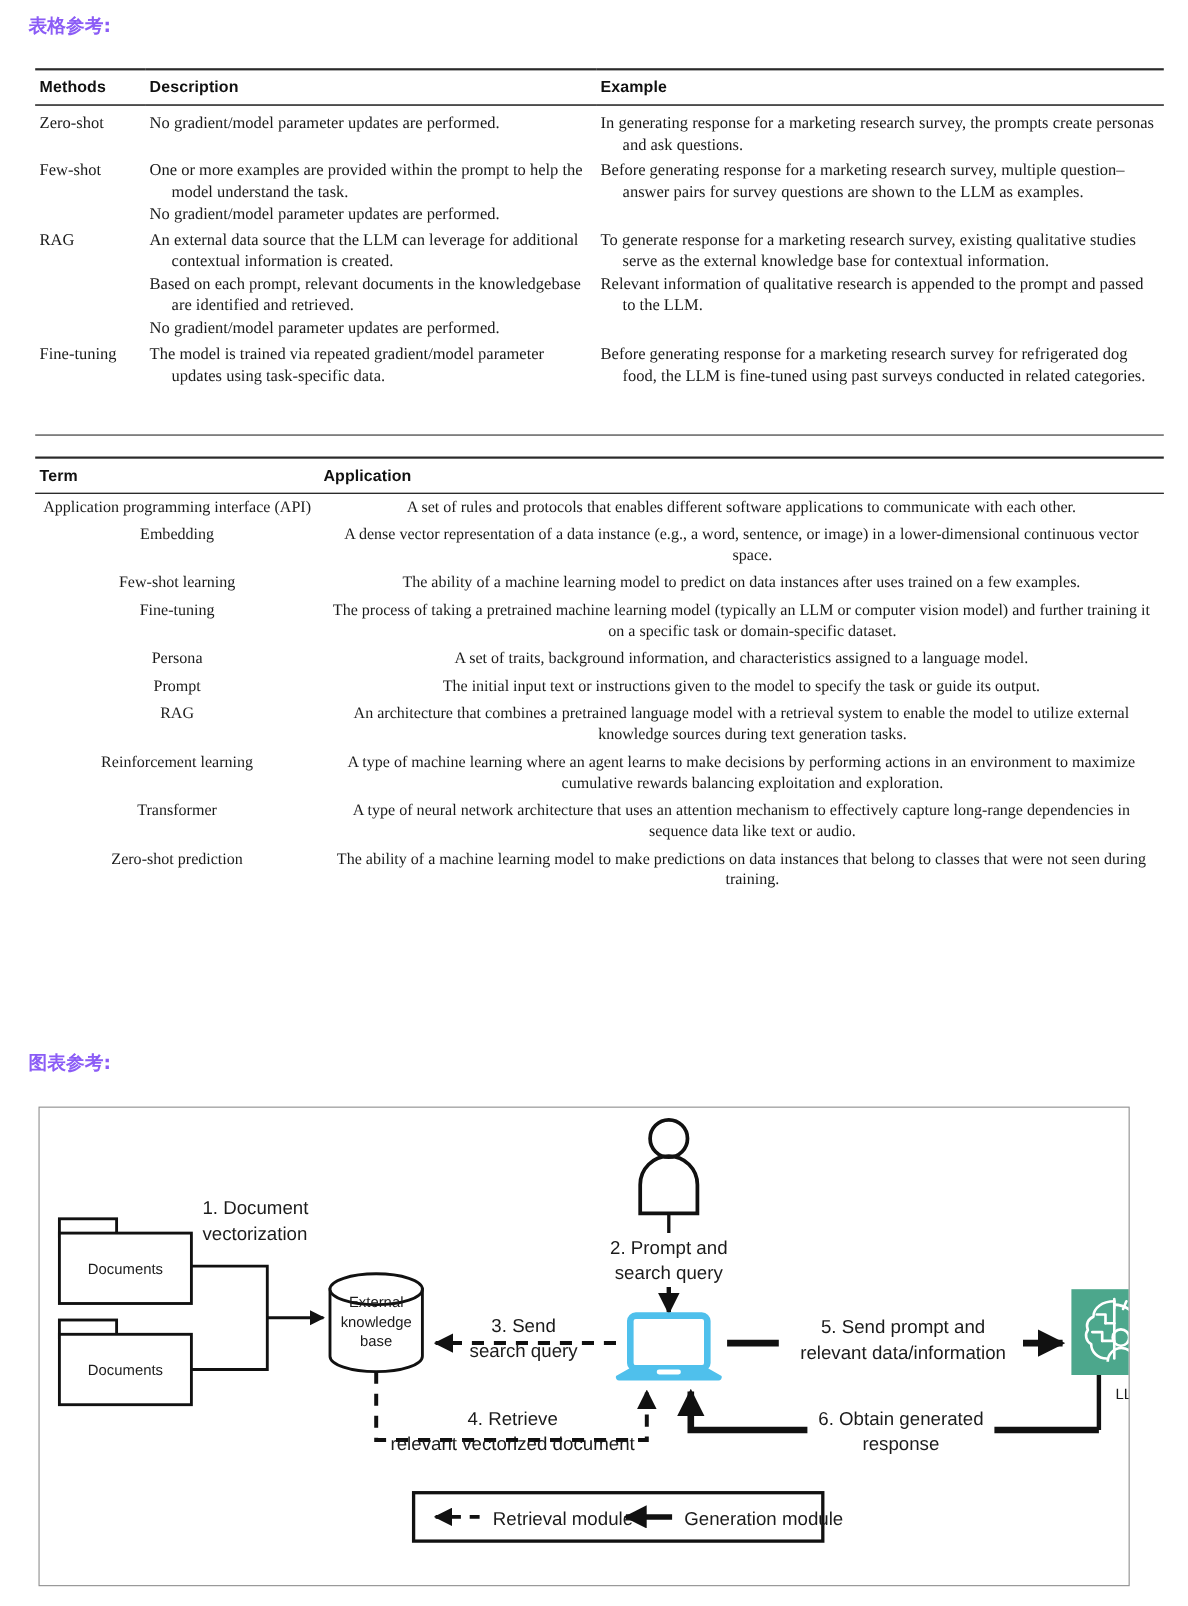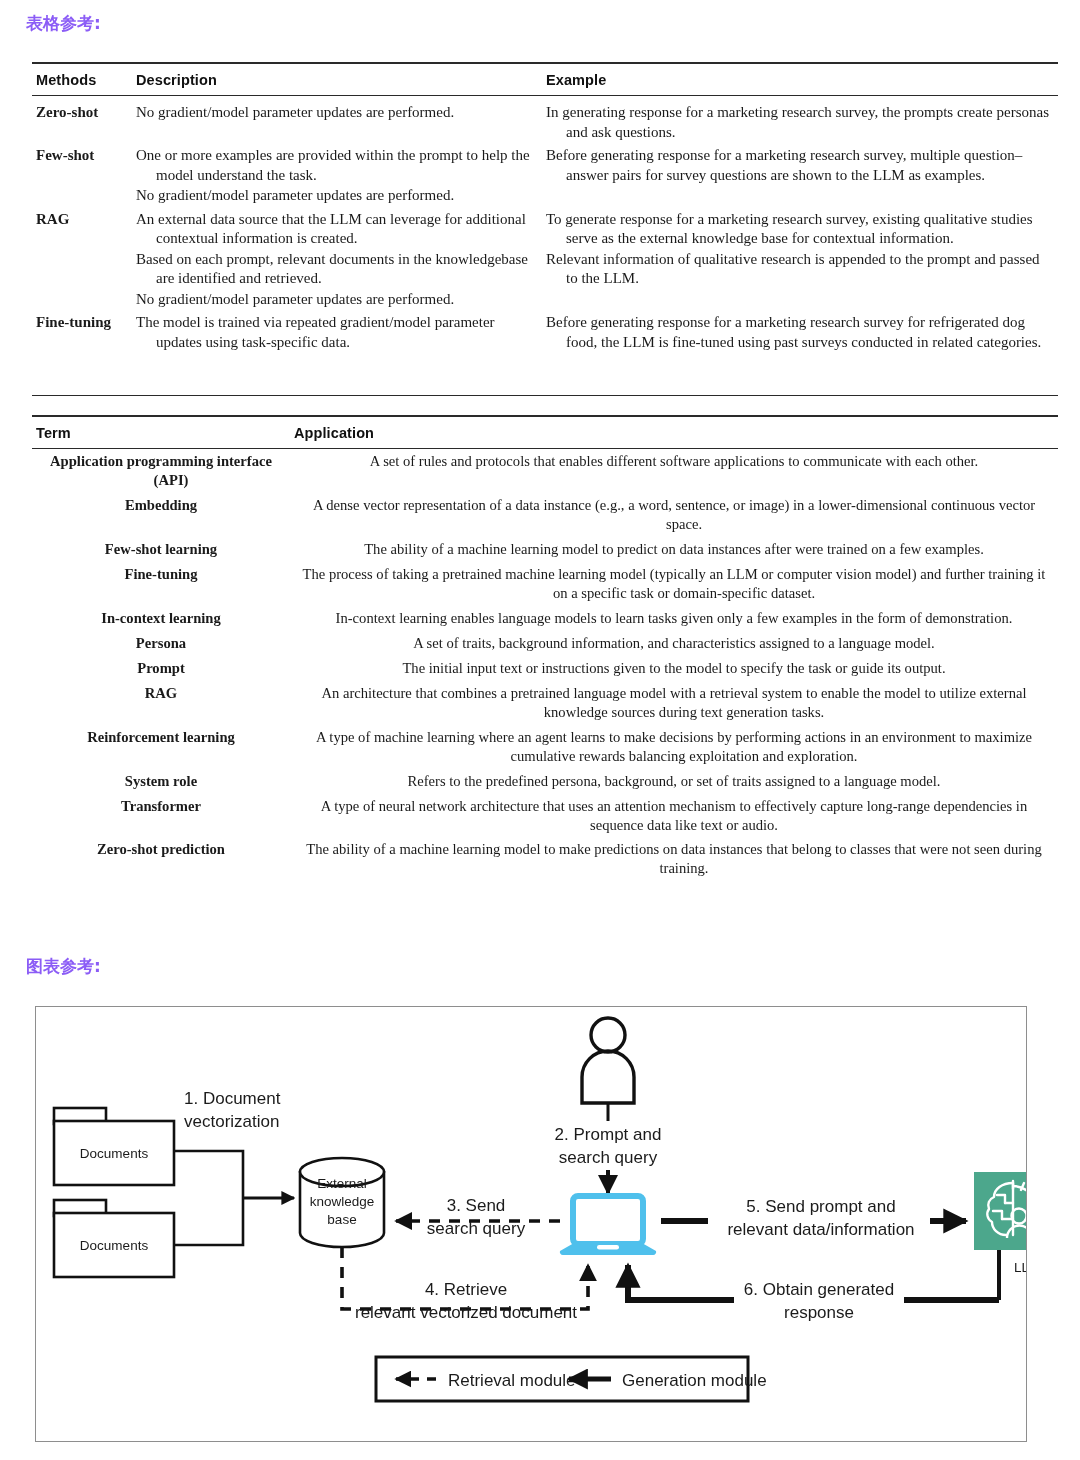--- a/index.html
+++ b/index.html
@@ -55,21 +55,21 @@
   .tbl thead th.left { text-align: left; }
 
   .tbl tbody td {
     font-size: 15px;
     line-height: 1.30;
     color: #1a1a1a;
     padding: 2px 4px 2px 4px;
     vertical-align: top;
   }
   .tbl tbody tr:first-child td { padding-top: 7px; }
-  .tbl .term-cell { white-space: normal; font-weight: bold; }
+  .tbl .term-cell { white-space: normal; }
 
   .hang {
     padding-left: 20px;
     text-indent: -20px;
     margin: 0 0 0 0;
   }
   .hang + .hang { margin-top: 1px; }
 
   
   #table-methods col.c1 { width: 100px; }
@@ -210,41 +210,33 @@
           </td>
           <td>
             <p class="hang">A dense vector representation of a data instance (e.g., a word, sentence, or image) in a lower-dimensional continuous vector space.</p>
           </td>
         </tr>
       <tr>
           <td class="term-cell">
             <p class="hang">Few-shot learning</p>
           </td>
           <td>
-            <p class="hang">The ability of a machine learning model to predict on data instances after were trained on a few examples.</p>
+            <p class="hang">The ability of a machine learning model to predict on data instances after uses trained on a few examples.</p>
           </td>
         </tr>
       <tr>
           <td class="term-cell">
             <p class="hang">Fine-tuning</p>
           </td>
           <td>
             <p class="hang">The process of taking a pretrained machine learning model (typically an LLM or computer vision model) and further training it on a specific task or domain-specific dataset.</p>
           </td>
         </tr>
       <tr>
           <td class="term-cell">
-            <p class="hang">In-context learning</p>
-          </td>
-          <td>
-            <p class="hang">In-context learning enables language models to learn tasks given only a few examples in the form of demonstration.</p>
-          </td>
-        </tr>
-      <tr>
-          <td class="term-cell">
             <p class="hang">Persona</p>
           </td>
           <td>
             <p class="hang">A set of traits, background information, and characteristics assigned to a language model.</p>
           </td>
         </tr>
       <tr>
           <td class="term-cell">
             <p class="hang">Prompt</p>
           </td>
@@ -259,28 +251,20 @@
           <td>
             <p class="hang">An architecture that combines a pretrained language model with a retrieval system to enable the model to utilize external knowledge sources during text generation tasks.</p>
           </td>
         </tr>
       <tr>
           <td class="term-cell">
             <p class="hang">Reinforcement learning</p>
           </td>
           <td>
             <p class="hang">A type of machine learning where an agent learns to make decisions by performing actions in an environment to maximize cumulative rewards balancing exploitation and exploration.</p>
-          </td>
-        </tr>
-      <tr>
-          <td class="term-cell">
-            <p class="hang">System role</p>
-          </td>
-          <td>
-            <p class="hang">Refers to the predefined persona, background, or set of traits assigned to a language model.</p>
           </td>
         </tr>
       <tr>
           <td class="term-cell">
             <p class="hang">Transformer</p>
           </td>
           <td>
             <p class="hang">A type of neural network architecture that uses an attention mechanism to effectively capture long-range dependencies in sequence data like text or audio.</p>
           </td>
         </tr>

